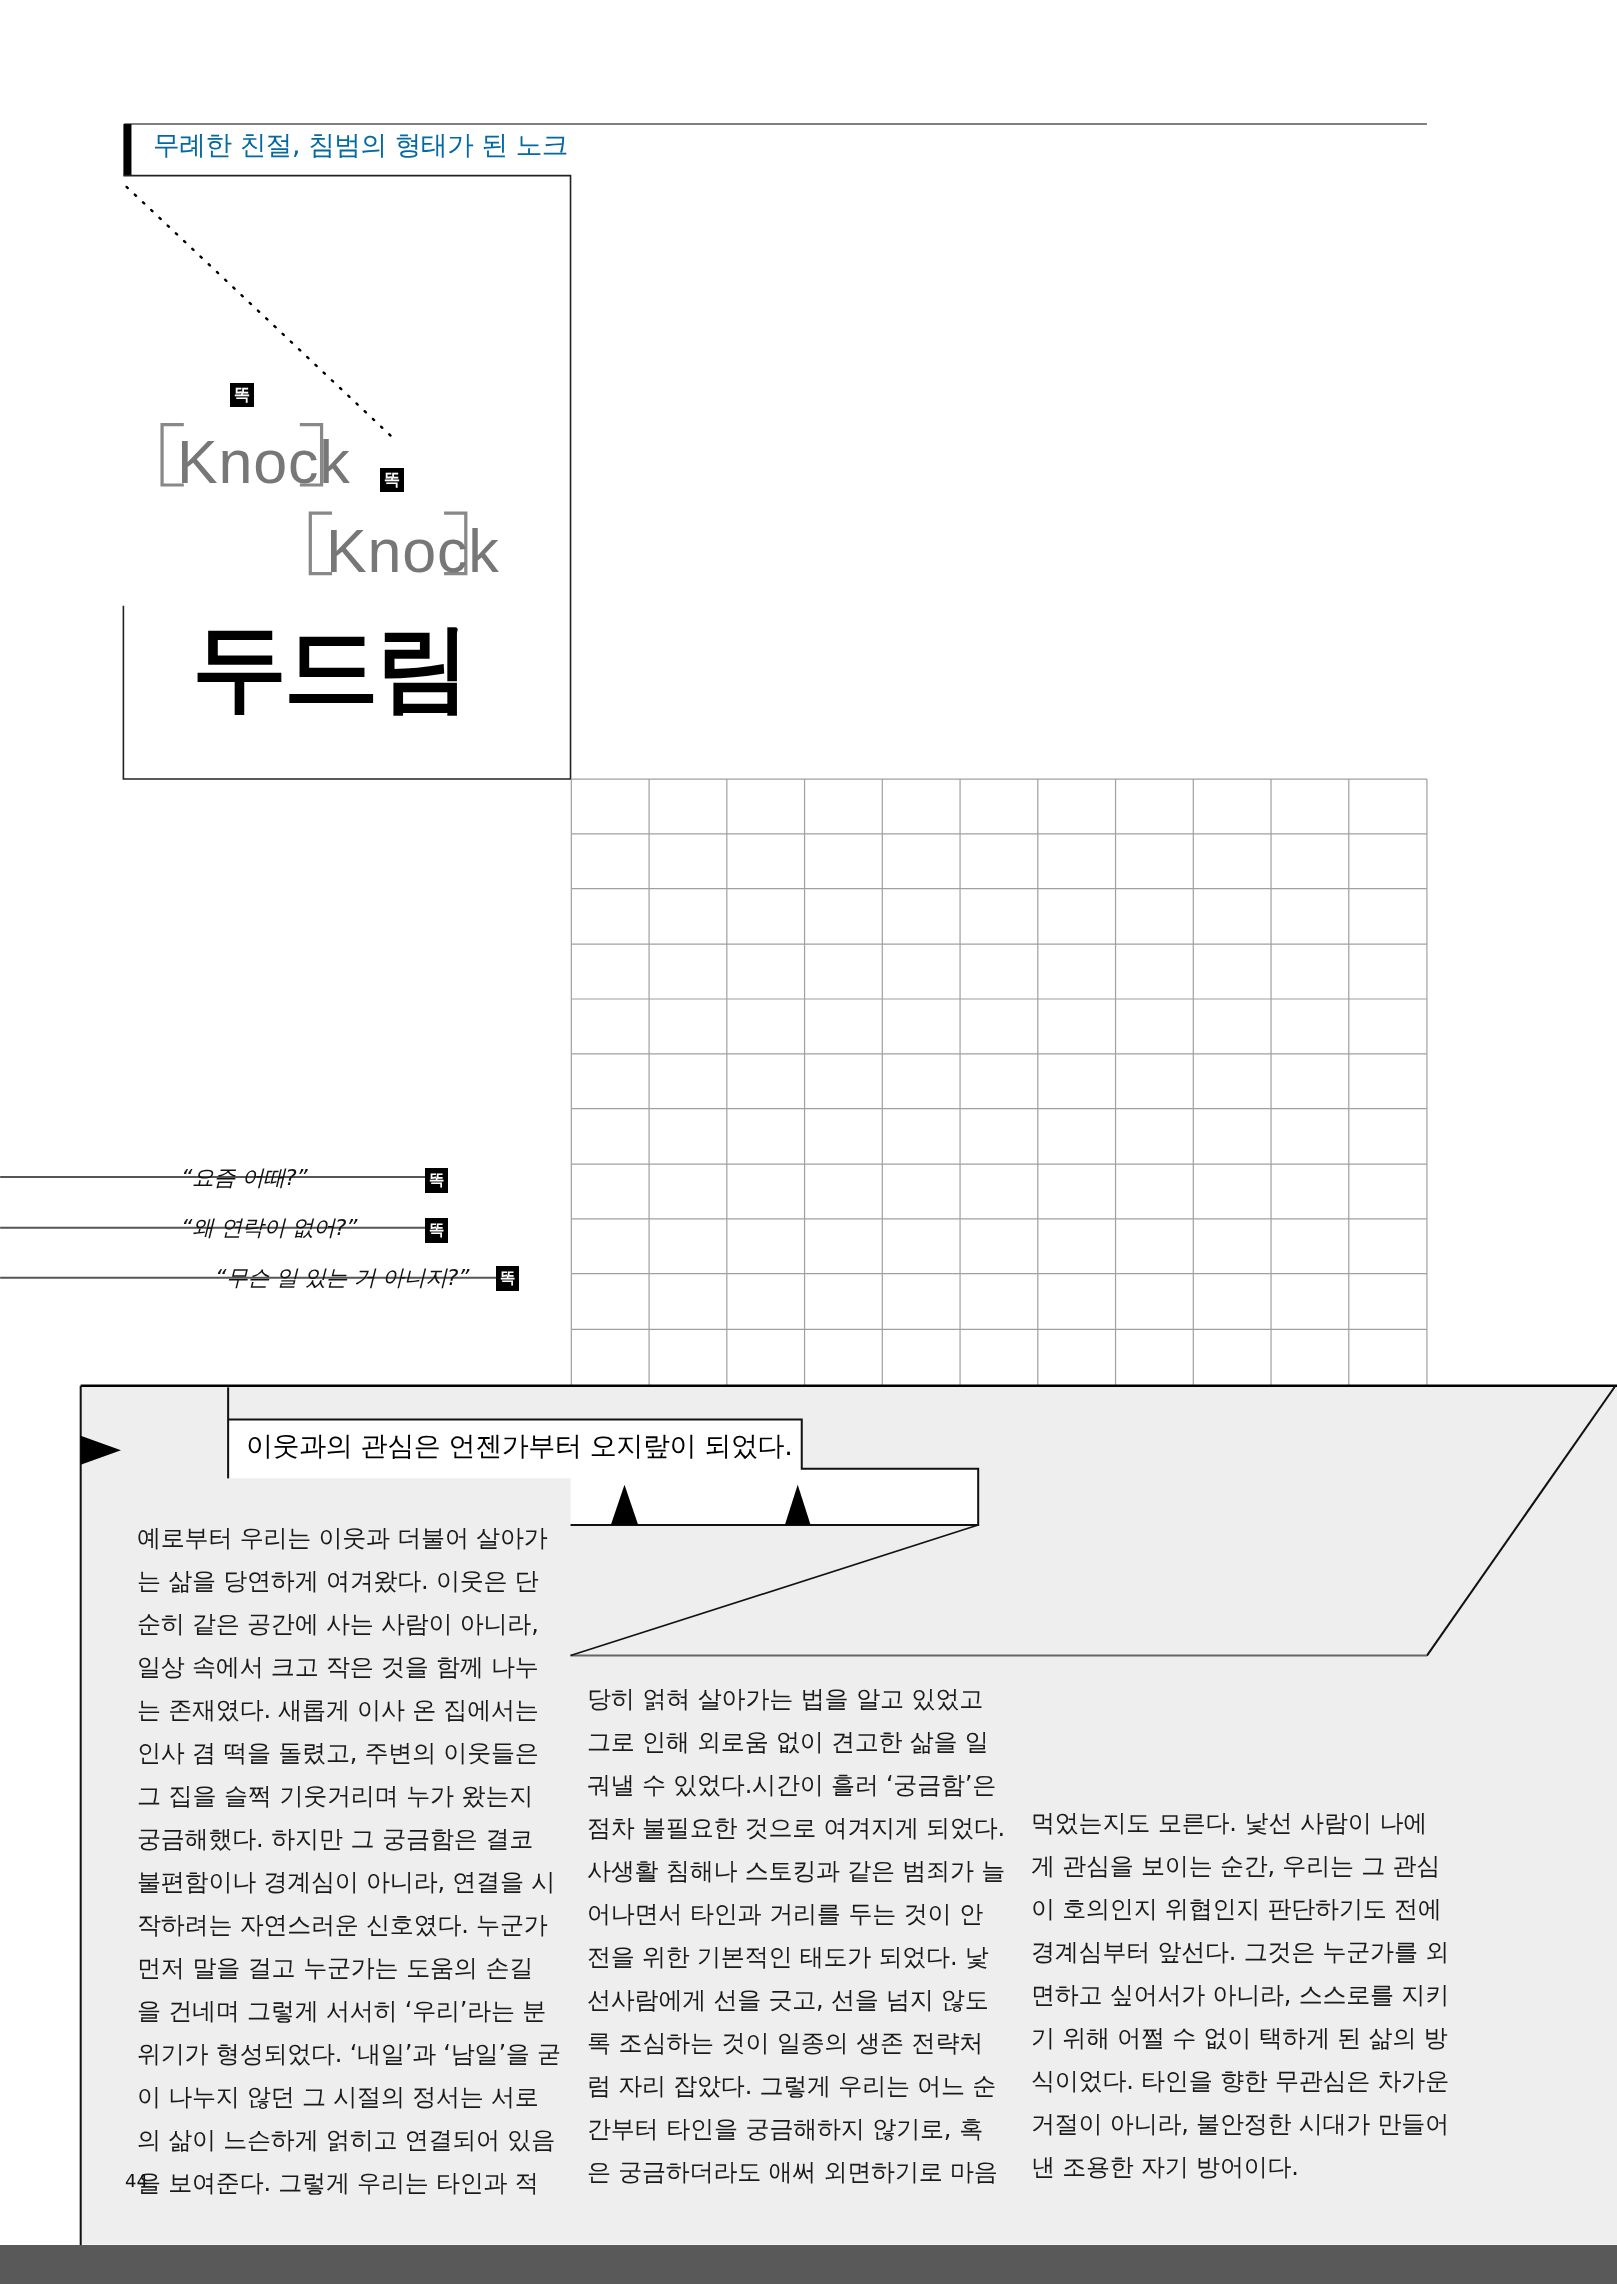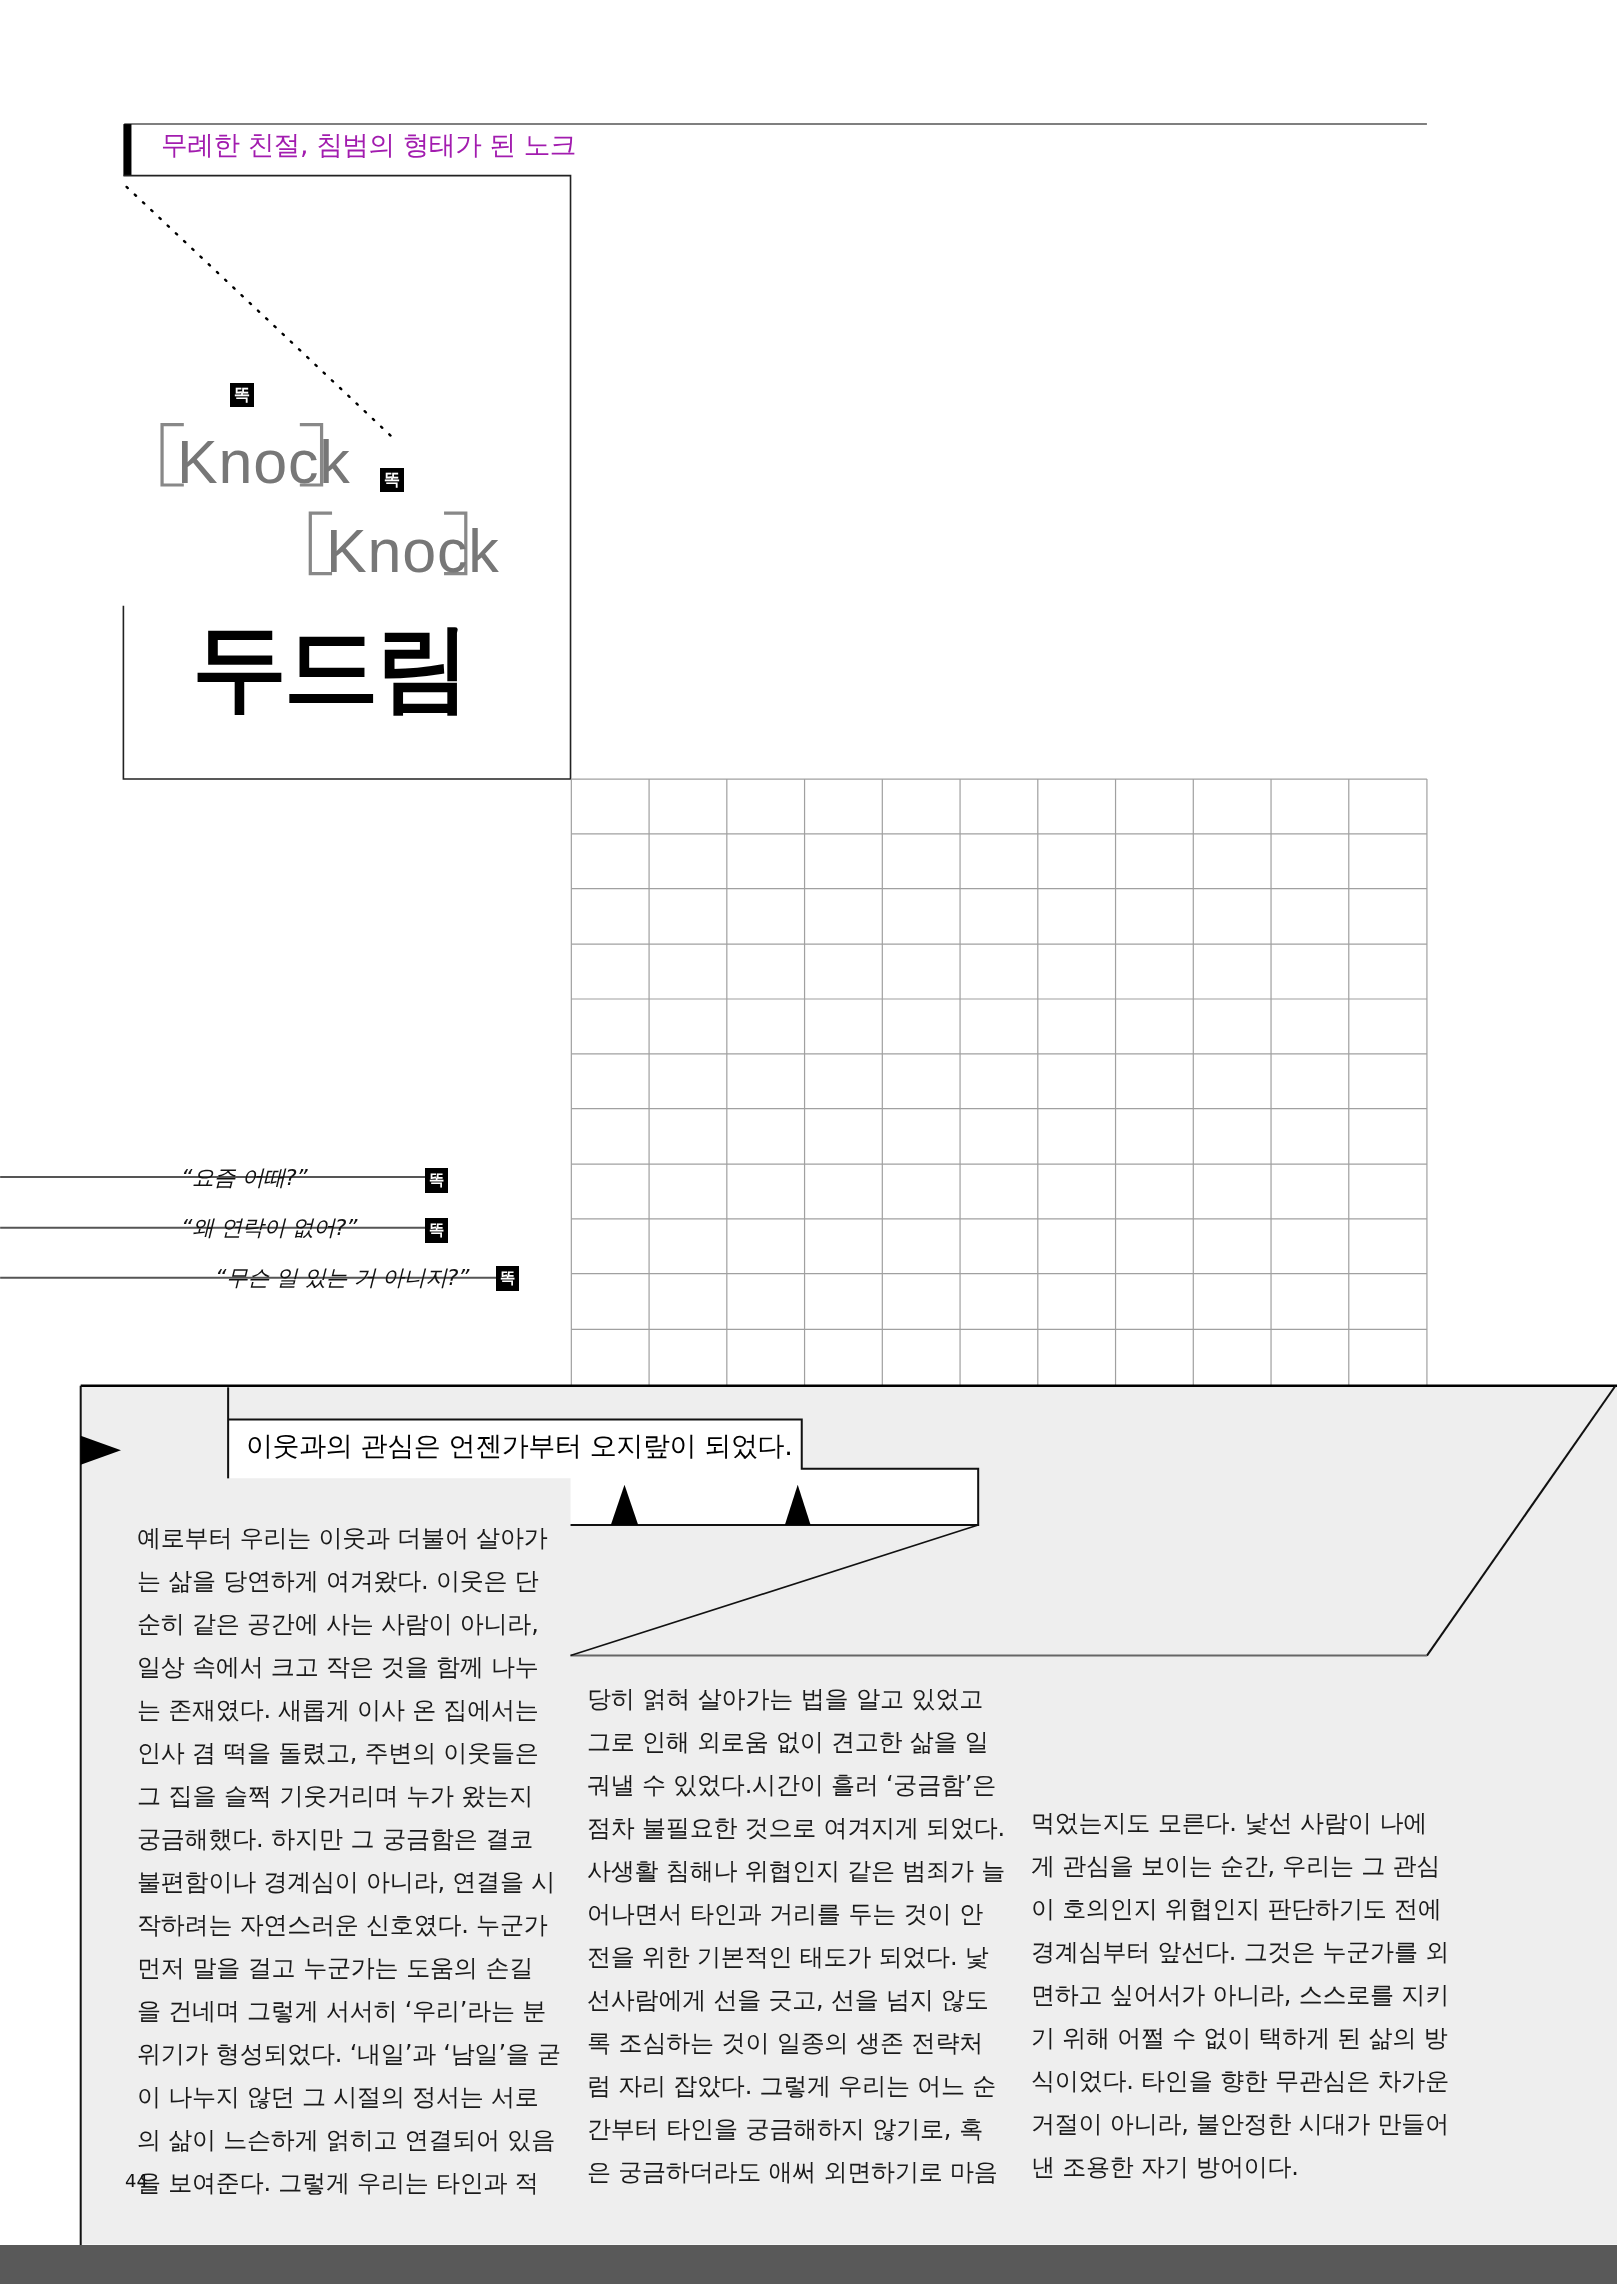--- a/index.html
+++ b/index.html
@@ -1,19 +1,19 @@
 <!DOCTYPE html>
 <html style="font-size:13px"><head>
 <meta charset="utf-8">
 <style>
   html, body { margin:0; padding:0; }
   body { width:1618px; height:2284px; position:relative; background:#ffffff; overflow:hidden;
          font-family:"DejaVu Sans", "Liberation Sans", sans-serif; color:#111; }
   svg.layer { position:absolute; left:0; top:0; }
-  .header-title { position:absolute; left:153px; top:127px; font-size:26.6px; font-weight:400; letter-spacing:-0.4px; color:#a21caf;margin-left:8px; }
+  .header-title { position:absolute; left:153px; top:127px; font-size:26.6px; font-weight:400; letter-spacing:-0.4px; color:#0369a1; }
   .knock-tag { position:absolute; width:24px; height:24px; background:#000; color:#fff; font-size:16px; line-height:24px; text-align:center; font-weight:700; }
   .knock-word { position:absolute; font-family:"Liberation Sans", sans-serif; font-size:61px; color:#777; letter-spacing:0.8px; }
   .main-title { position:absolute; left:192px; top:620px; font-size:95px; font-weight:700; letter-spacing:-3.2px; color:#000; line-height:1; }
   .quote { position:absolute; font-size:22px; font-style:italic; color:#111; letter-spacing:-0.4px; white-space:nowrap; }
   .subhead { position:absolute; left:246px; top:1428px; font-size:27px; color:#000; letter-spacing:-0.4px; white-space:nowrap; }
   .col { position:absolute; width:408px; font-size:24px; line-height:43px; color:#1a1a1a; text-align:justify; text-align-last:justify; letter-spacing:-0.2px; }
   .col .ln { display:block; white-space:nowrap; text-align:justify; text-align-last:justify;margin-left:12px; }
   .page-num { position:absolute; left:125px; top:2170px; font-size:18px; color:#111;text-align:right; }
   .bottom-bar { position:absolute; left:0; top:2245px; width:1618px; height:39px; background:#595959; }
 </style>
@@ -118,21 +118,21 @@
   <span class="ln">이 나누지 않던 그 시절의 정서는 서로</span>
   <span class="ln">의 삶이 느슨하게 얽히고 연결되어 있음</span>
   <span class="ln">을 보여준다. 그렇게 우리는 타인과 적</span>
 </div>
 
 <div class="col" style="left:575px; top:1678px;">
   <span class="ln">당히 얽혀 살아가는 법을 알고 있었고</span>
   <span class="ln">그로 인해 외로움 없이 견고한 삶을 일</span>
   <span class="ln">궈낼 수 있었다.시간이 흘러 ‘궁금함’은</span>
   <span class="ln">점차 불필요한 것으로 여겨지게 되었다.</span>
-  <span class="ln">사생활 침해나 위협인지 같은 범죄가 늘</span>
+  <span class="ln">사생활 침해나 스토킹과 같은 범죄가 늘</span>
   <span class="ln">어나면서 타인과 거리를 두는 것이 안</span>
   <span class="ln">전을 위한 기본적인 태도가 되었다. 낯</span>
   <span class="ln">선사람에게 선을 긋고, 선을 넘지 않도</span>
   <span class="ln">록 조심하는 것이 일종의 생존 전략처</span>
   <span class="ln">럼 자리 잡았다. 그렇게 우리는 어느 순</span>
   <span class="ln">간부터 타인을 궁금해하지 않기로, 혹</span>
   <span class="ln">은 궁금하더라도 애써 외면하기로 마음</span>
 </div>
 
 <div class="col" style="left:1019px; top:1802px;">

